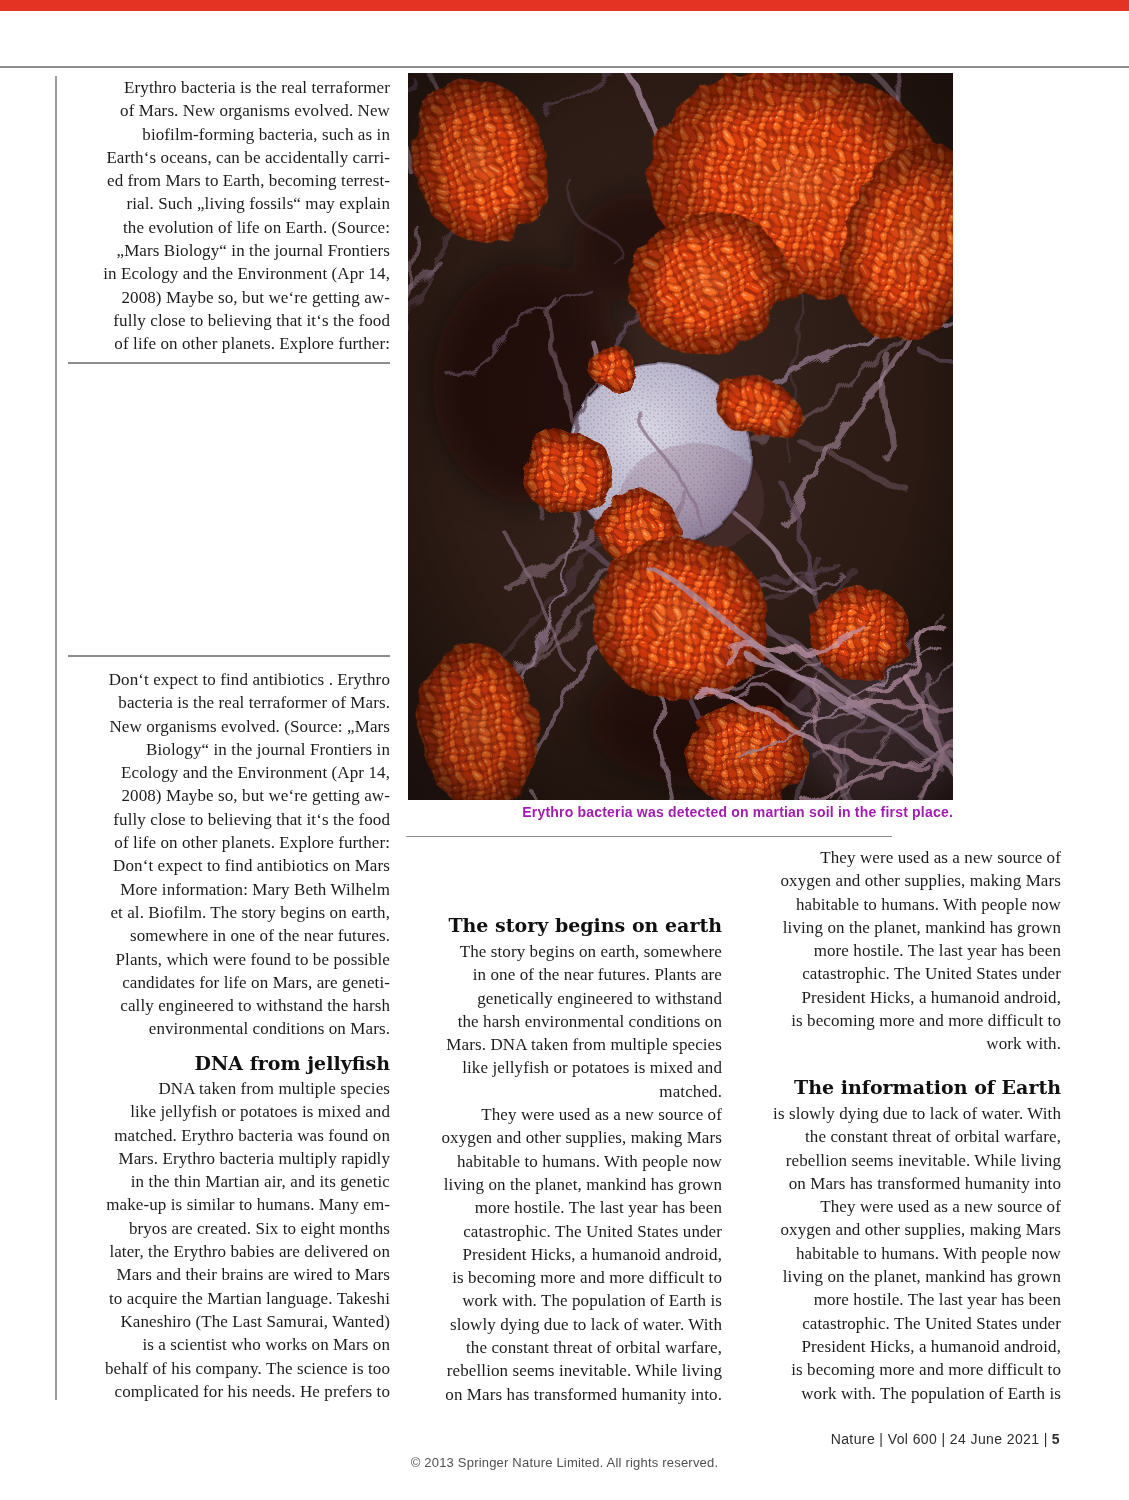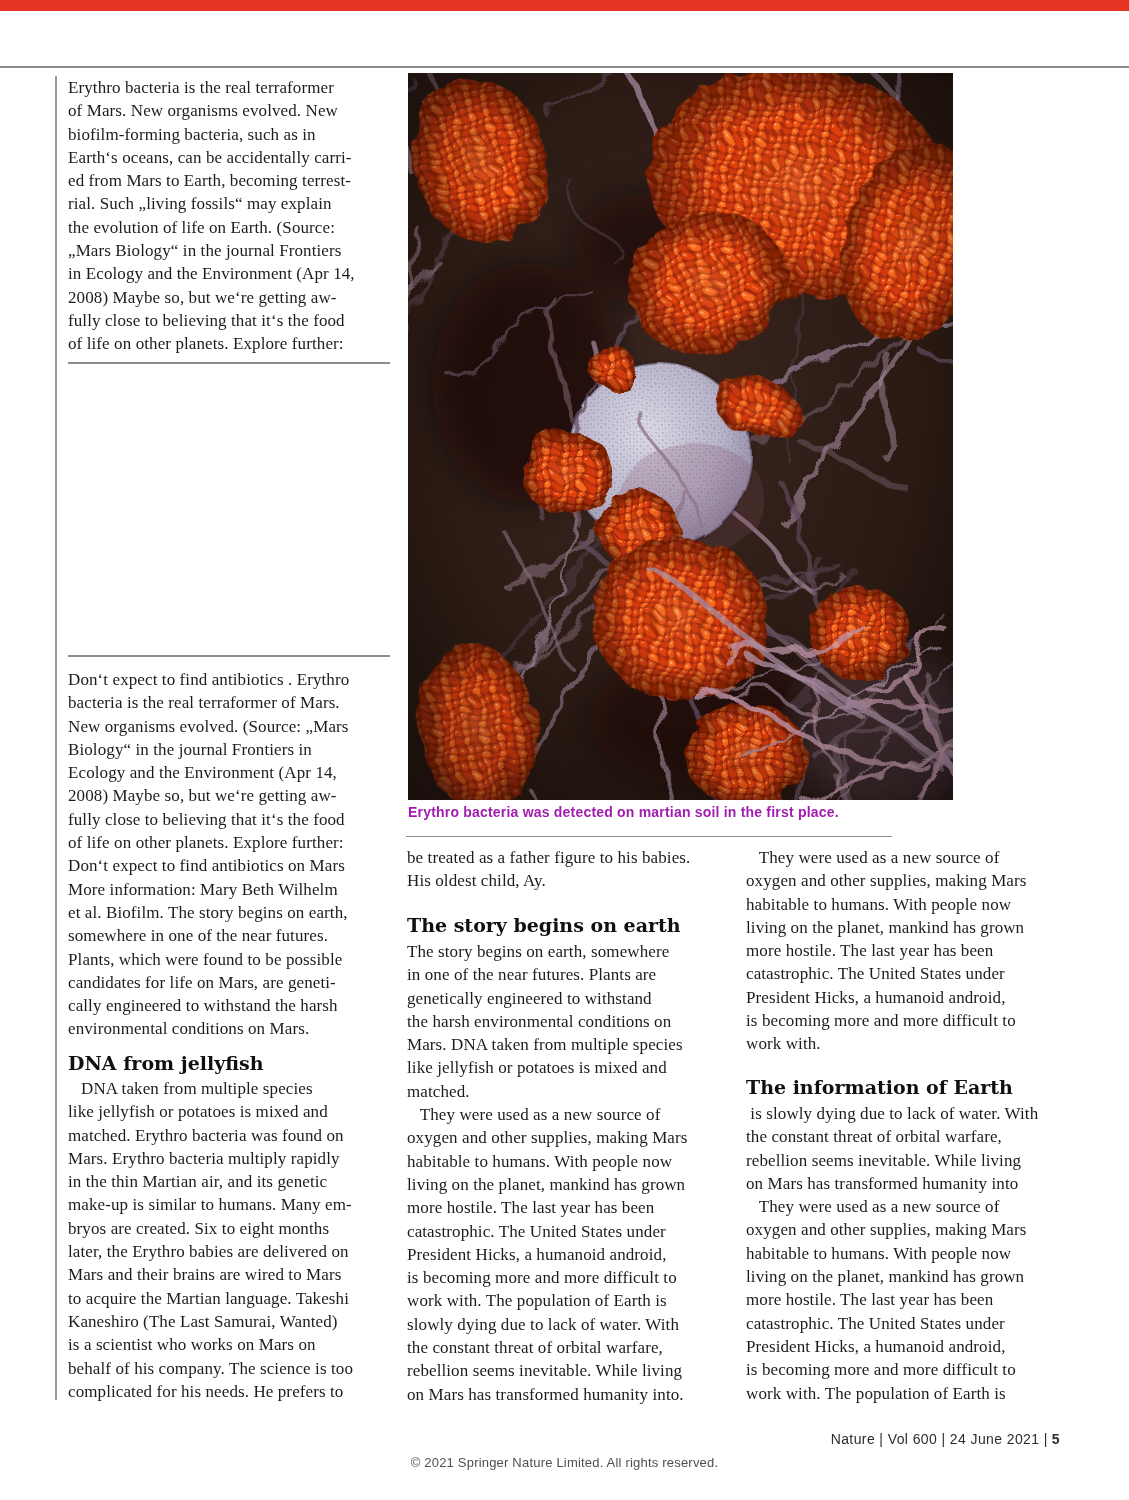--- a/index.html
+++ b/index.html
@@ -1,18 +1,18 @@
 <!DOCTYPE html>
 <html><head>
 <meta charset="utf-8">
 <style>
   html,body{margin:0;padding:0;background:#e9e9e9;}
   #page{position:relative;width:1129px;height:1500px;background:#ffffff;overflow:hidden;
         font-family:"Liberation Serif",serif;}
-  .abs{position:absolute;}
+  .abs{position:absolute;text-align:right;}
   .rule{background:#8d8d8d;}
   .vrule{background:#9a9a9a;}
   .body-text{font-size:17px;line-height:23.3px;color:#1c1c1c;white-space:pre;letter-spacing:.1px;}
   .pullquote{font-family:"Liberation Serif",serif;font-weight:bold;font-size:24px;line-height:31.4px;
              color:#141414;white-space:pre;letter-spacing:-.2px;}
   .subhead{font-family:"DejaVu Serif",serif;font-weight:bold;font-size:19px;line-height:24px;color:#101010;}
   .caption{font-family:"Liberation Sans",sans-serif;font-weight:bold;font-size:14px;line-height:17px;
            color:#a21caf;letter-spacing:.2px;}
   .footer-line{font-family:"Liberation Sans",sans-serif;font-size:14px;color:#2d2d2d;letter-spacing:.4px;}
   .footer-line .pg{font-weight:bold;margin-left:4px;}
@@ -275,22 +275,20 @@
           <path d="M558.0 567.6 q-69.1 84.9 -117.3 152.5 t-70.4 91.5" stroke="#a88ba0" stroke-width="2.6" fill="none" stroke-linecap="round" opacity="0.53"></path>
         </g>
       <rect width="545" height="727" fill="url(#vig)"></rect>
     </svg>
   </div>
 
   <div class="abs caption" style="left:408px;top:804px;width:545px;">Erythro bacteria was detected on martian soil in the first place.</div>
 
   <div class="abs rule" style="left:406px;top:836px;width:486px;height:1px;"></div>
 
-  <div class="abs body-text" style="left:407px;top:846px;width:315px;">be treated as a father figure to his babies.
-His oldest child, Ay.</div>
 
   <div class="abs subhead" style="left:407px;top:913px;width:315px;">The story begins on earth</div>
 
   <div class="abs body-text" style="left:407px;top:940px;width:315px;">The story begins on earth, somewhere
 in one of the near futures. Plants are
 genetically engineered to withstand
 the harsh environmental conditions on
 Mars. DNA taken from multiple species
 like jellyfish or potatoes is mixed and
 matched.
@@ -330,15 +328,15 @@
 living on the planet, mankind has grown
 more hostile. The last year has been
 catastrophic. The United States under
 President Hicks, a humanoid android,
 is becoming more and more difficult to
 work with. The population of Earth is</div>
 
   <div class="abs footer-line" style="right:69px;top:1431px;padding-left:40px;">
     <span>Nature | Vol 600 | 24 June 2021 |</span><span class="pg">5</span>
   </div>
-  <div class="abs copyright" style="left:0;top:1455px;width:1129px;text-align:center;">© 2021 Springer Nature Limited. All rights reserved.</div>
+  <div class="abs copyright" style="left:0;top:1455px;width:1129px;text-align:center;">© 2013 Springer Nature Limited. All rights reserved.</div>
 
 </div>
 
 </body></html>

